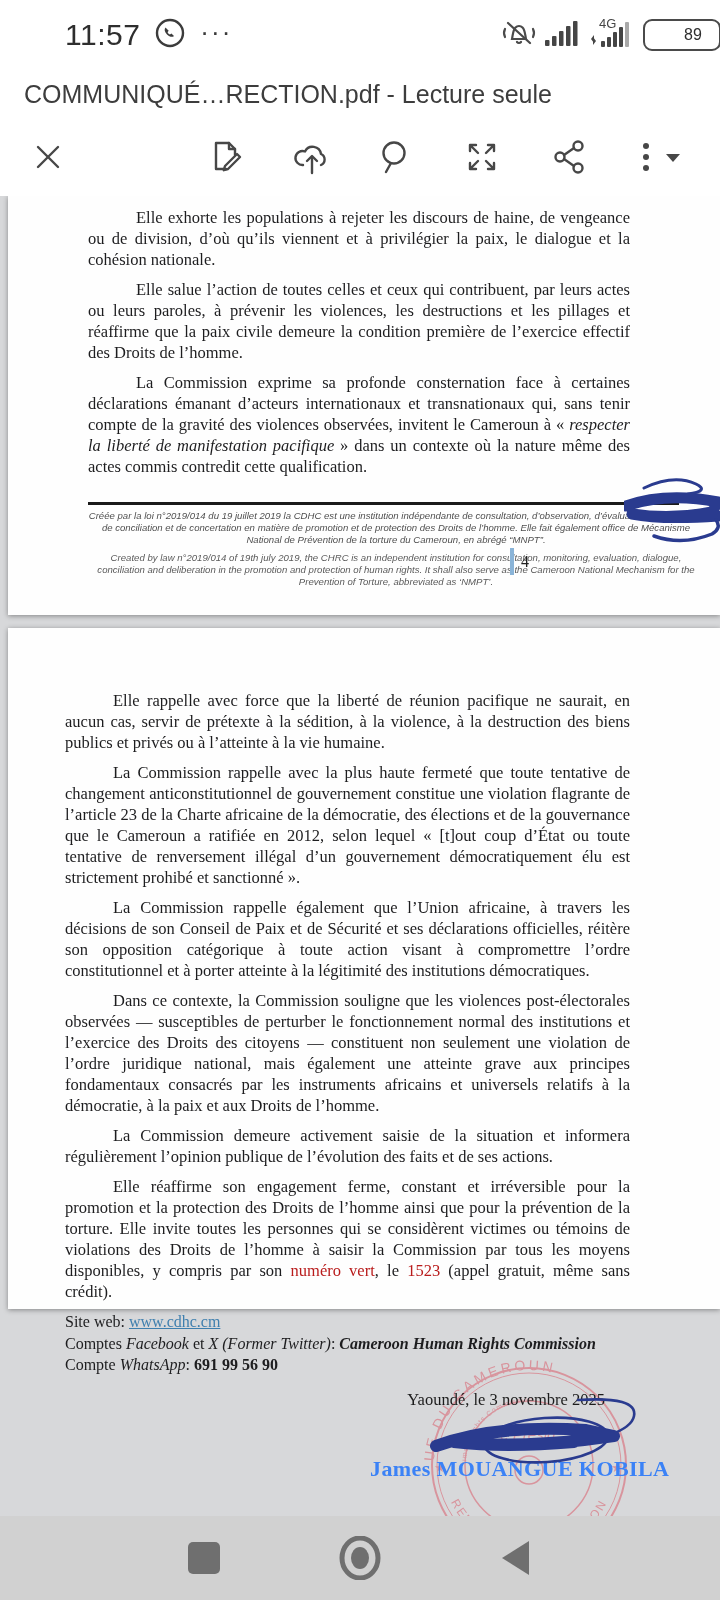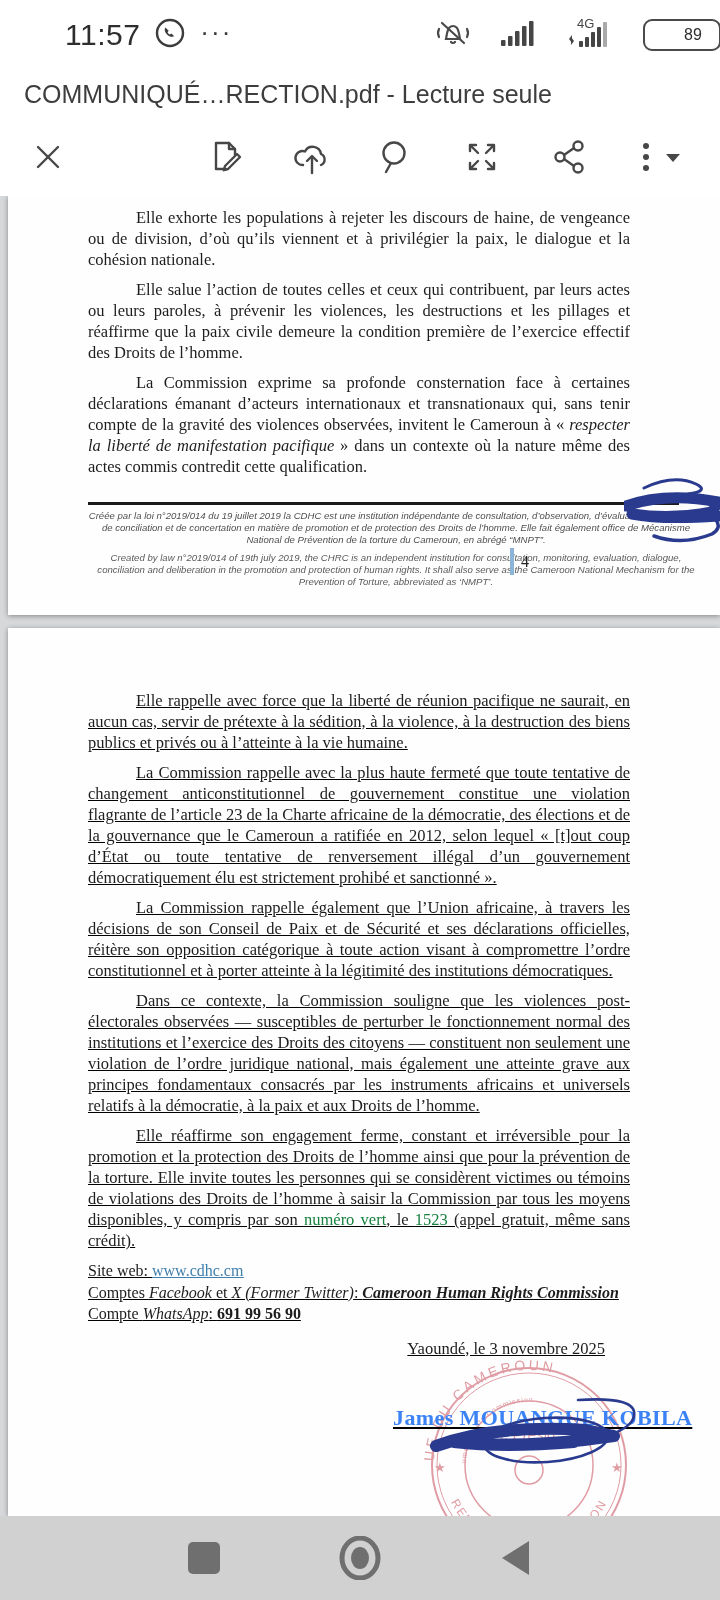--- a/index.html
+++ b/index.html
@@ -5,48 +5,48 @@
   html,body{margin:0;padding:0;}
   body{
     width:720px;height:1600px;position:relative;overflow:hidden;
     background:#ffffff;font-family:"Liberation Sans",sans-serif;
     -webkit-font-smoothing:antialiased;
   }
   
   .status-bar{position:absolute;left:17px;top:0;width:720px;height:70px;background:#fff;}
   .sb-left{position:absolute;left:48px;top:0;height:70px;display:flex;align-items:center;gap:14px;}
   .sb-time{font-size:30px;color:#2e2e2e;letter-spacing:.5px;}
-  .sb-right{position:absolute;right:16px;top:0;height:70px;display:flex;align-items:center;gap:26px;}
+  .sb-right{position:absolute;right:16px;top:0;height:70px;display:flex;align-items:center;gap:4px;}
   .sb-dots{font-size:26px;color:#3a3a3a;letter-spacing:2px;margin-top:-6px;}
   .batt{position:relative;width:52px;height:28px;border:2.5px solid #4a4a4a;border-radius:9px;
         display:flex;align-items:center;justify-content:center;padding-left:22px;}
   .batt:after{content:"";position:absolute;right:-6px;top:8px;width:3.5px;height:9px;background:#4a4a4a;border-radius:0 2px 2px 0;}
   .batt span{font-size:16px;color:#2e2e2e;}
   
   .title-bar{position:absolute;left:0;top:70px;width:576px;height:48px;background:#fff;
              display:flex;align-items:center;justify-content:center;}
   .title-bar span{font-size:25px;color:#3d3d3d;}
   
   .toolbar{position:absolute;left:0;top:118px;width:720px;height:78px;background:#fff;}
   .tb-btn{position:absolute;top:15px;width:48px;height:48px;display:flex;align-items:center;justify-content:center;}
   .tb-btn svg{stroke:#474747;fill:none;stroke-width:2.4;stroke-linecap:round;stroke-linejoin:round;}
   
   .content{position:absolute;left:0;top:196px;width:720px;height:1320px;background:#d7d8da;overflow:hidden;}
   .page{position:relative;margin-left:8px;width:712px;background:#fefefe;
         box-shadow:0 1px 5px rgba(0,0,0,.38);box-sizing:border-box;}
   .page4{height:419px;padding:4px 90px 2px 80px;}
   .page-gap{height:13px;}
-  .page5{height:888px;padding:62px 90px 0 80px;text-decoration:underline;}
+  .page5{height:681px;padding:62px 90px 0 57px;}
   .doc{font-family:"Liberation Serif",serif;font-size:16.5px;line-height:21px;color:#1d1d1f;
        text-align:justify;}
   .doc p{margin:0 0 9px 0;text-indent:48px;}
   .frag{height:7px;overflow:hidden;margin-left:100px;width:70px;font-size:9px;color:#8a8a8a;letter-spacing:1px;}
   .it{font-style:italic;}
   .b{font-weight:bold;}
-  .green{color:#15803d;}
+  .green{color:#b91c1c;}
   .link{color:#3f7fae;text-decoration:underline;}
   
   .footnotes{position:absolute;left:80px;right:16px;top:306px;}
   .fn-rule{height:2.5px;background:#1a1a1a;margin-bottom:5px;width:96%;}
   .fn{font-size:9.6px;line-height:12px;font-style:italic;color:#4f4f4f;text-align:center;
       font-family:"Liberation Sans",sans-serif;transform:scaleY(1.02);}
   .fn-en{margin-top:6px;color:#5a5a5a;}
   .pagenum{position:absolute;left:502px;top:352px;display:flex;align-items:center;gap:7px;}
   .pagenum .bar{width:4px;height:27px;background:#8ab4d8;}
   .pagenum .num{font-family:"Liberation Serif",serif;font-size:16px;color:#222;}
@@ -215,20 +215,21 @@
   </div>
 
   <div class="page-gap"></div>
 
   <div class="page page5">
     <div class="doc">
       <p><span>Elle rappelle avec force que la liberté de réunion pacifique ne saurait, en aucun cas, servir de prétexte à la sédition, à la violence, à la destruction des biens publics et privés ou à l’atteinte à la vie humaine.</span></p>
       <p><span>La Commission rappelle avec la plus haute fermeté que toute tentative de changement anticonstitutionnel de gouvernement constitue une violation flagrante de l’article 23 de la Charte africaine de la démocratie, des élections et de la gouvernance que le Cameroun a ratifiée en 2012, selon lequel « [t]out coup d’État ou toute tentative de renversement illégal d’un gouvernement démocratiquement élu est strictement prohibé et sanctionné ».</span></p>
       <p><span>La Commission rappelle également que l’Union africaine, à travers les décisions de son Conseil de Paix et de Sécurité et ses déclarations officielles, réitère son opposition catégorique à toute action visant à compromettre l’ordre constitutionnel et à porter atteinte à la légitimité des institutions démocratiques.</span></p>
       <p><span>Dans ce contexte, la Commission souligne que les violences post-électorales observées — susceptibles de perturber le fonctionnement normal des institutions et l’exercice des Droits des citoyens — constituent non seulement une violation de l’ordre juridique national, mais également une atteinte grave aux principes fondamentaux consacrés par les instruments africains et universels relatifs à la démocratie, à la paix et aux Droits de l’homme.</span></p>
+      <p><span>La Commission demeure activement saisie de la situation et informera régulièrement l’opinion publique de l’évolution des faits et de ses actions.</span></p>
       <p><span>Elle réaffirme son engagement ferme, constant et irréversible pour la promotion et la protection des Droits de l’homme ainsi que pour la prévention de la torture. Elle invite toutes les personnes qui se considèrent victimes ou témoins de violations des Droits de l’homme à saisir la Commission par tous les moyens disponibles, y compris par son </span><span class="green">numéro vert</span><span>, le </span><span class="green">1523</span><span> (appel gratuit, même sans crédit).</span></p>
     </div>
 
     <div class="addr-block">
       <p class="addr-line"><span>Site web: </span><span class="link">www.cdhc.cm</span></p>
       <p class="addr-line"><span>Comptes </span><span class="it">Facebook</span><span> et </span><span class="it">X (Former Twitter)</span><span>: </span><span class="b it">Cameroon Human Rights Commission</span></p>
       <p class="addr-line"><span>Compte </span><span class="it">WhatsApp</span><span>: </span><span class="b">691 99 56 90</span></p>
     </div>
 
     <svg class="stamp" viewBox="0 0 230 230">

